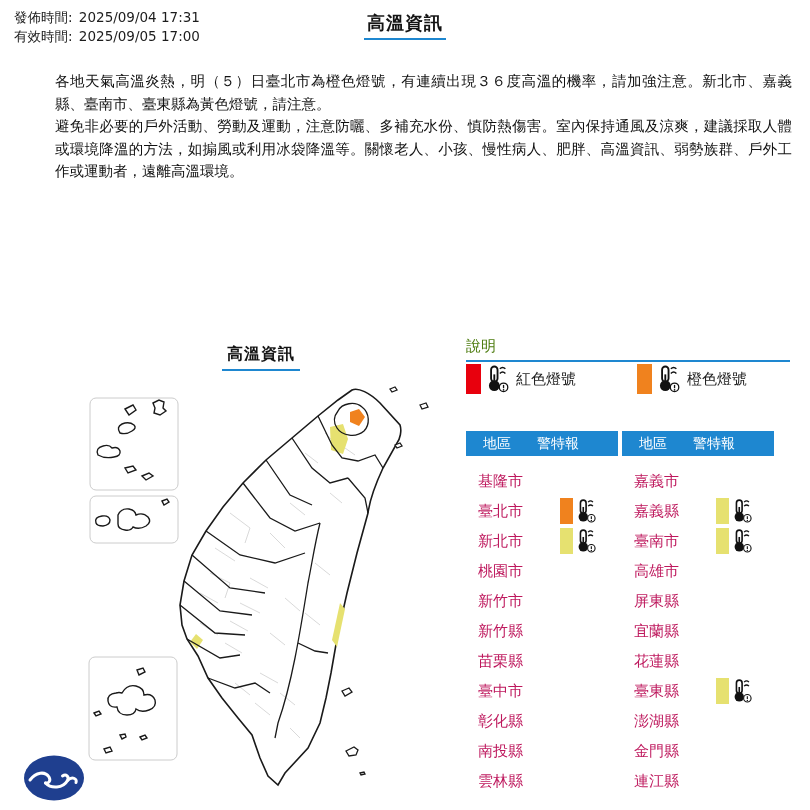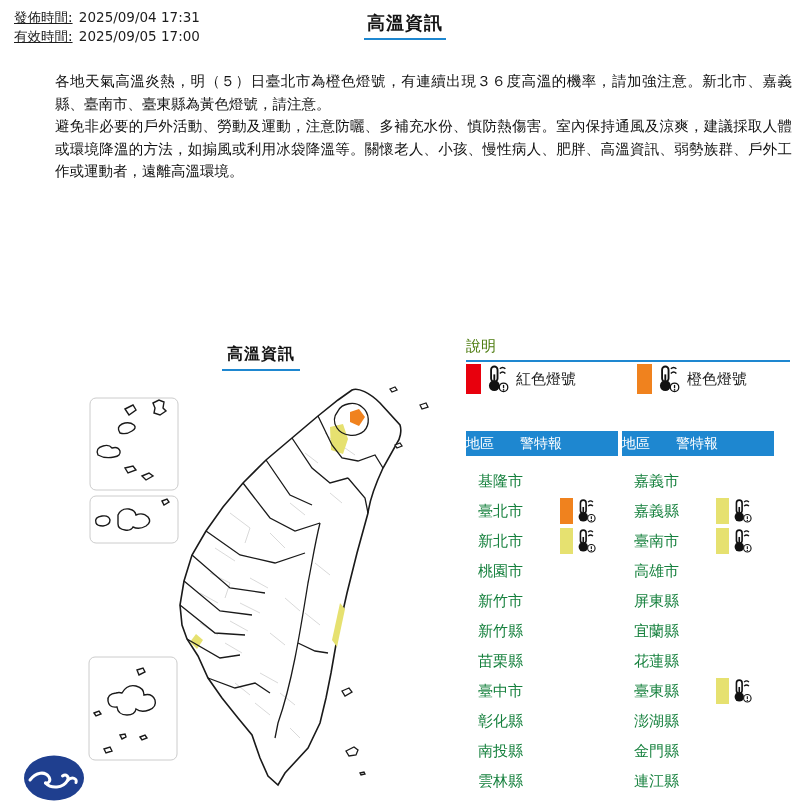--- a/index.html
+++ b/index.html
@@ -1,21 +1,21 @@
 <!DOCTYPE html>
 <html><head>
 <meta charset="utf-8">
 <style>
   html,body{margin:0;padding:0;background:#fff;}
   .page{position:relative;width:810px;height:810px;background:#ffffff;overflow:hidden;
         font-family:"DejaVu Sans","Liberation Sans",sans-serif;color:#141414;}
 
   
   .times{position:absolute;left:14px;top:8px;font-size:13.5px;line-height:19px;color:#1c1c1c;}
-  .times .lbl{margin-right:2px;text-decoration:underline;}
+  .times .lbl{margin-right:2px;}
 
   
   .main-title-wrap{position:absolute;left:0;right:0;top:11px;text-align:center;}
   .main-title{display:inline-block;font-size:18px;font-weight:bold;letter-spacing:1px;
               padding:0 3px 3px 3px;border-bottom:2px solid #1e87d0;}
 
   
   .bulletin{position:absolute;left:55px;top:56px;width:737px;font-size:14.5px;
             line-height:22.5px;color:#111;text-align:justify;margin-top:14px;}
   .bulletin p{margin:0;}
@@ -36,24 +36,24 @@
   .li-0{left:466px;top:364px;}
   .li-1{left:637px;top:364px;justify-content:space-between;}
   .li-2{left:466px;top:402px;}
 
   
   .wtable{position:absolute;top:431px;width:152px;}
   .wtable.left{left:466px;}
   .wtable.right{left:622px;}
   .t-head{height:25px;background:#1e87d0;color:#fff;display:flex;align-items:center;
           font-size:14px;}
-  .t-head .h-region{padding-left:0;}
+  .t-head .h-region{padding-left:17px;}
   .t-head .h-warning{margin-left:26px;}
   .t-row{height:30px;display:flex;align-items:center;}
-  .t-row .t-region{width:82px;padding-left:12px;font-size:15px;color:#15803d;flex:none;}
+  .t-row .t-region{width:82px;padding-left:12px;font-size:15px;color:#be185d;flex:none;}
   .t-badge{display:flex;align-items:center;height:28px;}
   .t-badge .sw{width:13px;height:26px;margin-right:3px;}
   .t-badge .therm{width:21px;height:26px;}
   .t-body .t-row:first-child{margin-top:10px;}
 
   .cwb-logo{position:absolute;left:22px;top:753px;width:64px;height:50px;}
 </style>
 </head>
 <body>
 

